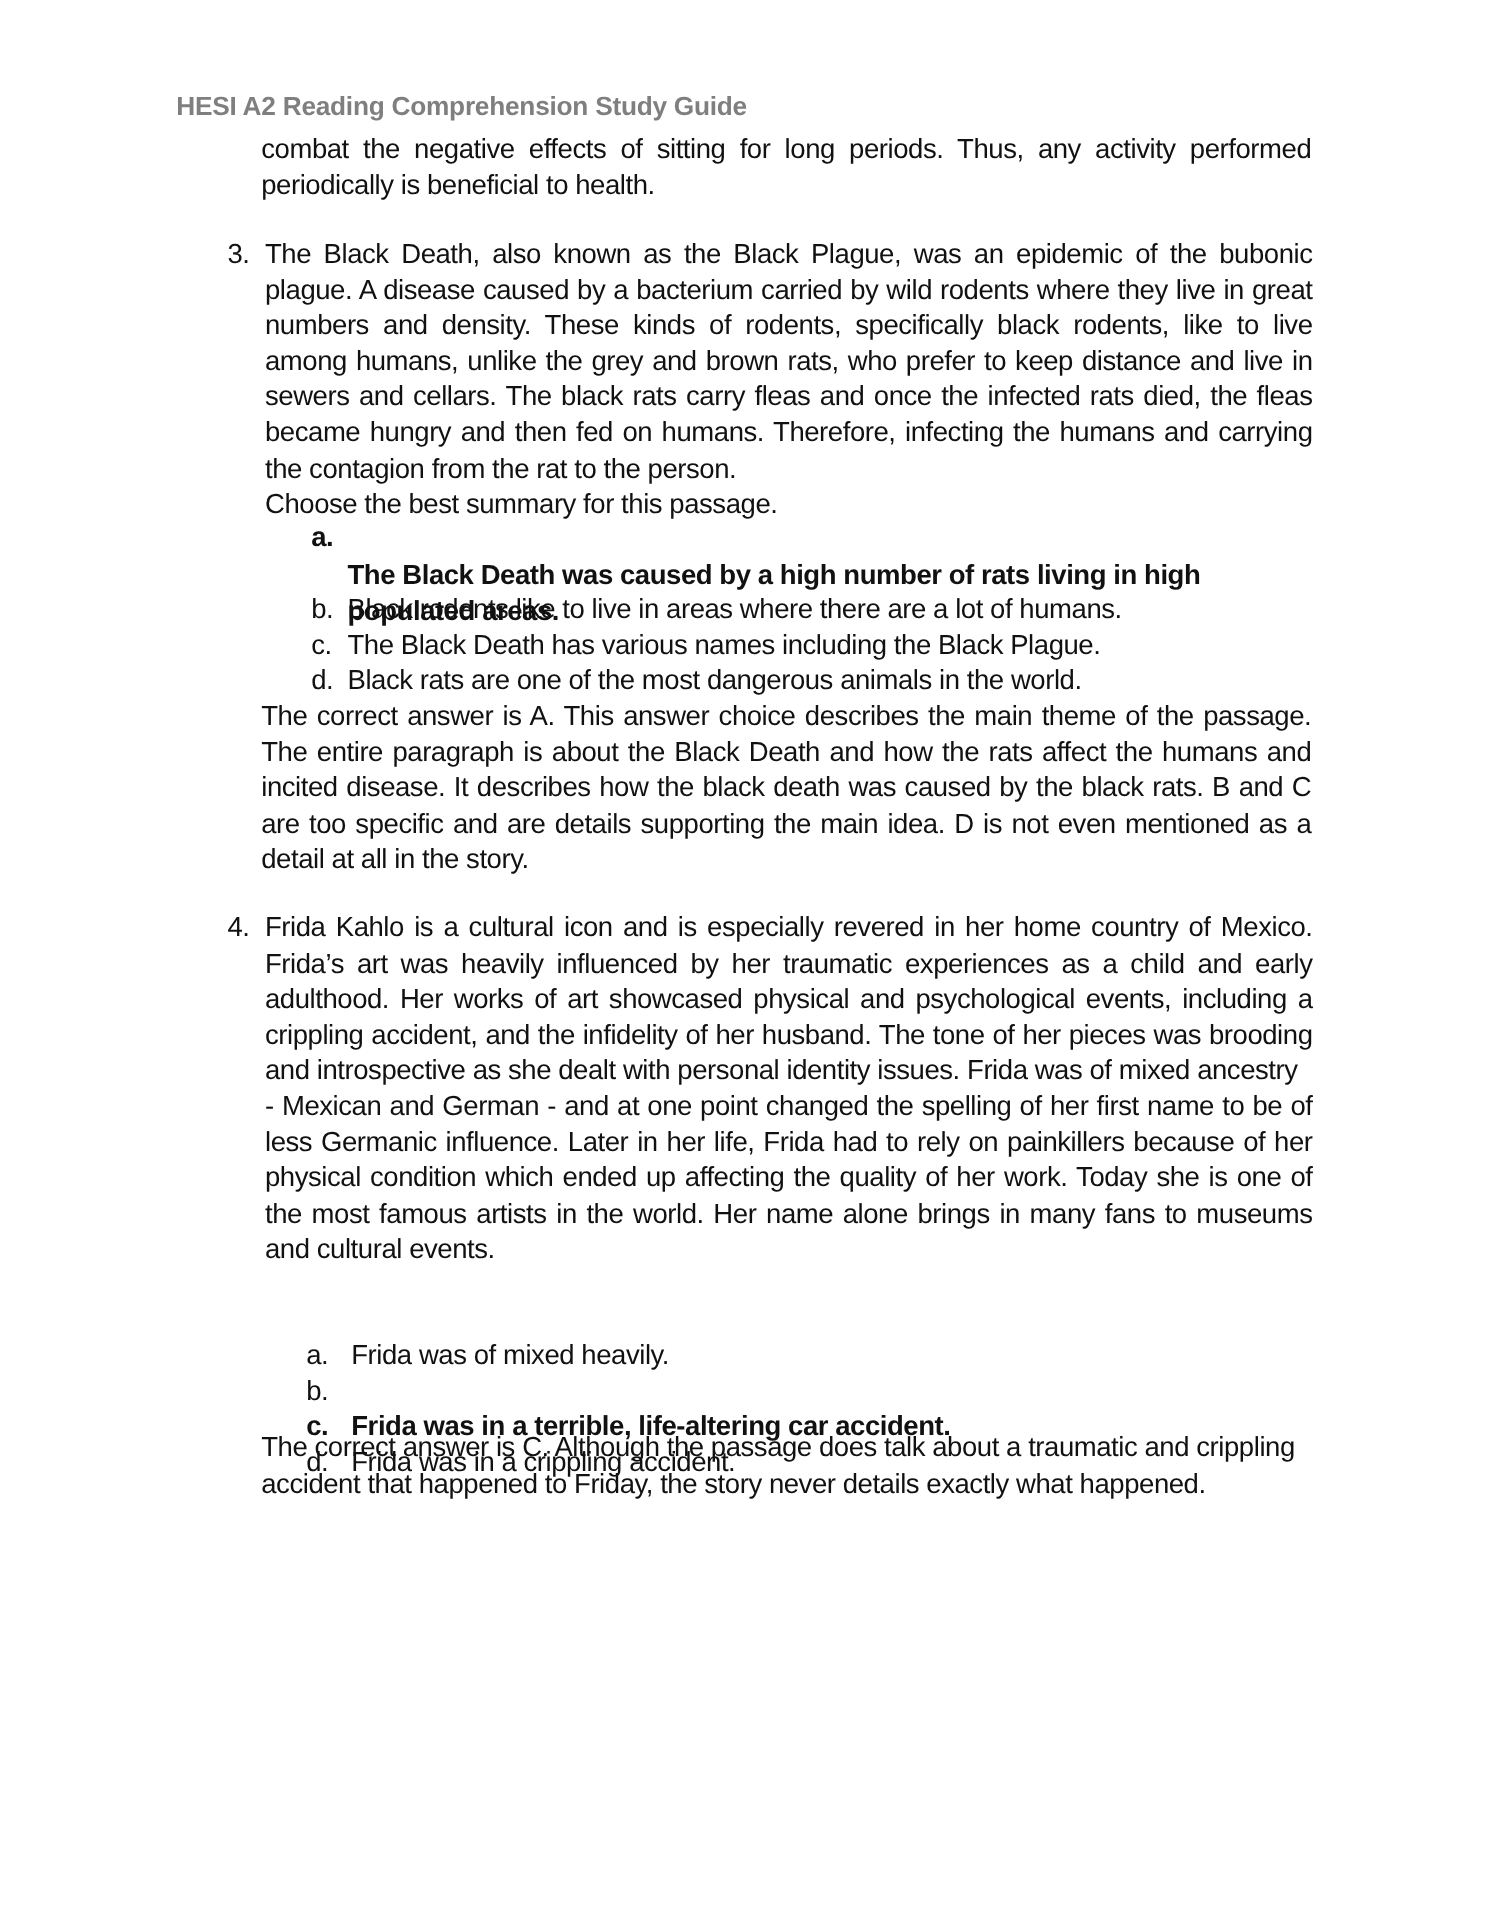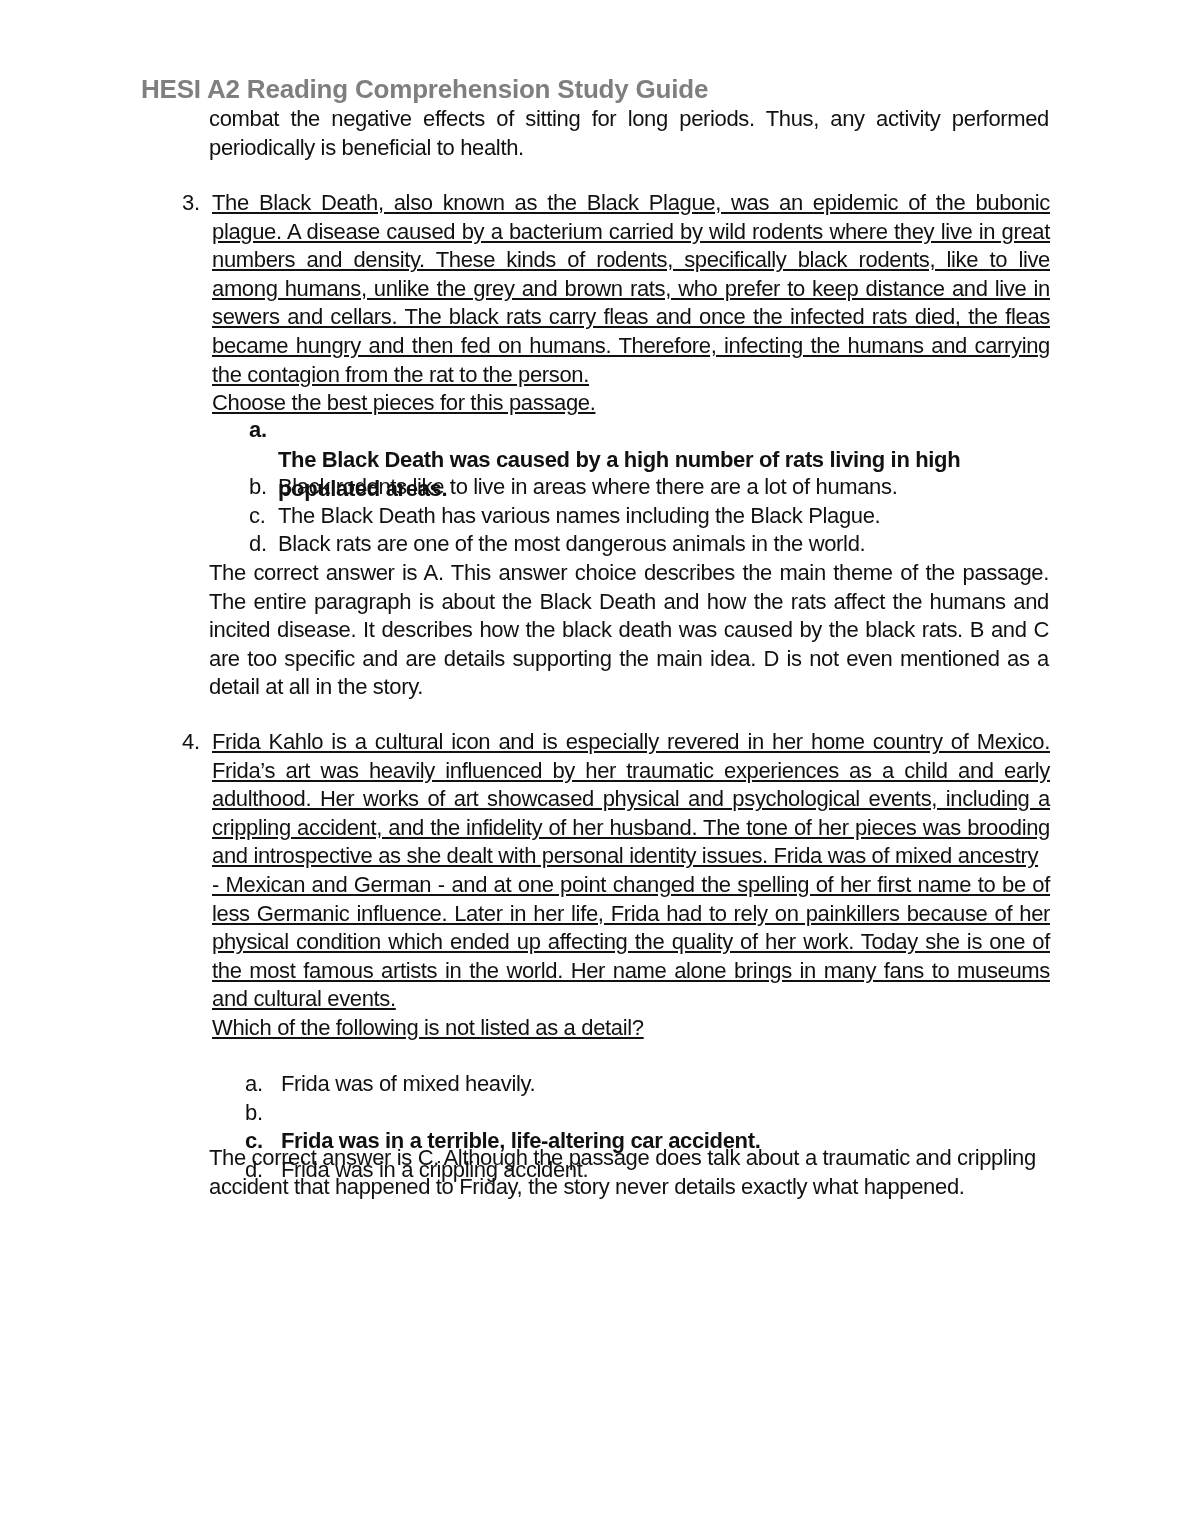--- a/index.html
+++ b/index.html
@@ -3,32 +3,32 @@
   <meta charset="utf-8">
   <style>
     html, body { margin: 0; padding: 0; background: #ffffff; }
     body {
       width: 1190px; height: 1540px; position: relative; overflow: hidden;
       font-family: "Liberation Sans", "DejaVu Sans", sans-serif;
       color: #111111;
     }
     .page-header {
       position: absolute; left: 141px; top: 74px;
-      font-size: 26px; font-weight: bold; color: #7f7f7f;
+      font-size: 21px; font-weight: bold; color: #7f7f7f;
       letter-spacing: -0.2px;
     }
     .text {
       font-size: 22px; line-height: 28.6px; letter-spacing: -0.35px;
     }
     .justify { text-align: justify; text-align-last: left; }
     .block { position: absolute; }
     .carry { left: 209px; top: 105px; width: 840px; }
     .q { position: absolute; }
     .q-num { position: absolute; left: 0; top: 0; }
-    .q-body { position: absolute; left: 30px; top: 0; width: 838px; text-decoration: underline; }
+    .q-body { position: absolute; left: 30px; top: 0; width: 838px; }
     .q3 { left: 182px; top: 189px; }
     .q4 { left: 182px; top: 728px; width: 868px; }
     .opt { position: relative; height: 28.6px; white-space: nowrap; }
     .opt .letter { position: absolute; left: 0; top: 0; }
     .opt .otext { position: absolute; top: 0; }
     .bold { font-weight: bold; }
     .opt-wrap { white-space: normal; height: auto; }
     .q3-opts { position: absolute; left: 249px; top: 416px; width: 800px; }
     .q3-opts .otext { left: 29px; width: 771px; }
     .q4-opts { position: absolute; left: 245px; top: 1070px; width: 800px; }
@@ -40,21 +40,21 @@
 <body>
 
 <div class="page-header">HESI A2 Reading Comprehension Study Guide</div>
 
 <div class="block carry text justify">combat the negative effects of sitting for long periods. Thus, any activity performed periodically is beneficial to health.</div>
 
 <div class="q q3 text">
   <span class="q-num">3.</span>
   <div class="q-body">
     <div class="justify">The Black Death, also known as the Black Plague, was an epidemic of the bubonic plague. A disease caused by a bacterium carried by wild rodents where they live in great numbers and density. These kinds of rodents, specifically black rodents, like to live among humans, unlike the grey and brown rats, who prefer to keep distance and live in sewers and cellars. The black rats carry fleas and once the infected rats died, the fleas became hungry and then fed on humans. Therefore, infecting the humans and carrying the contagion from the rat to the person.</div>
-    <div>Choose the best pieces for this passage.</div>
+    <div>Choose the best summary for this passage.</div>
   </div>
 </div>
 
 <div class="q3-opts text">
   <div class="opt opt-wrap bold" style="height:57.2px;">
     <span class="letter">a.</span>
     <span class="otext" style="position:absolute;margin-top:30px;">The Black Death was caused by a high number of rats living in high populated areas.</span>
   </div>
   <div class="opt">
     <span class="letter">b.</span>
@@ -70,21 +70,20 @@
   </div>
 </div>
 
 <div class="block answer3 text justify">The correct answer is A. This answer choice describes the main theme of the passage. The entire paragraph is about the Black Death and how the rats affect the humans and incited disease. It describes how the black death was caused by the black rats. B and C are too specific and are details supporting the main idea. D is not even mentioned as a detail at all in the story.</div>
 
 <div class="q q4 text">
   <span class="q-num">4.</span>
   <div class="q-body">
     <div class="justify">Frida Kahlo is a cultural icon and is especially revered in her home country of Mexico. Frida’s art was heavily influenced by her traumatic experiences as a child and early adulthood. Her works of art showcased physical and psychological events, including a crippling accident, and the infidelity of her husband. The tone of her pieces was brooding and introspective as she dealt with personal identity issues. Frida was of mixed ancestry</div>
     <div class="justify">- Mexican and German - and at one point changed the spelling of her first name to be of less Germanic influence. Later in her life, Frida had to rely on painkillers because of her physical condition which ended up affecting the quality of her work. Today she is one of the most famous artists in the world. Her name alone brings in many fans to museums and cultural events.</div>
-    <div>Which of the following is not listed as a detail?</div>
   </div>
 </div>
 
 <div class="q4-opts text">
   <div class="opt">
     <span class="letter">a.</span>
     <span class="otext">Frida was of mixed heavily.</span>
   </div>
   <div class="opt">
     <span class="letter">b.</span>

